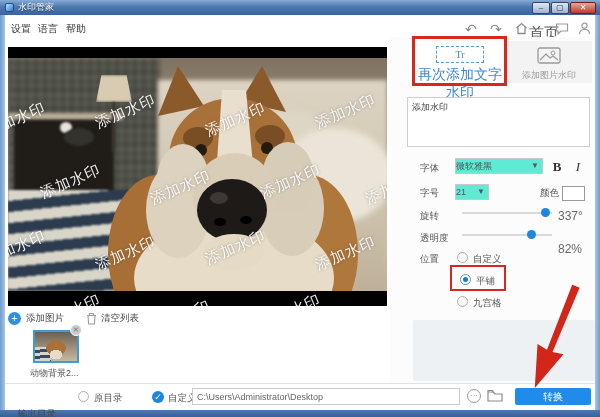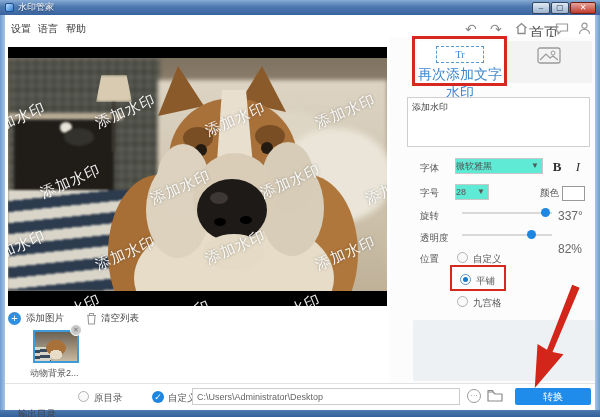--- a/index.html
+++ b/index.html
@@ -261,35 +261,36 @@
 <div class="tab tab1">
   <div class="tab-ico-text">Tr</div>
   <div class="tab-label1">再次添加文字水印</div>
 </div>
 <div class="tab tab2">
   <svg width="24" height="17" viewBox="0 0 24 17" style="margin-top:6px">
     <rect x="1" y="1" width="22" height="15" rx="2" fill="none" stroke="#9a9a9a" stroke-width="1.3"></rect>
     <circle cx="16" cy="6" r="2" fill="none" stroke="#9a9a9a" stroke-width="1"></circle>
     <path d="M3 13 L9 7 L13 11 L16 9 L21 13" fill="none" stroke="#9a9a9a" stroke-width="1.2"></path>
   </svg>
+  <div class="tab-label2">添加图片水印</div>
 </div>
 <div class="redbox redbox-tab"></div>
 
 <textarea class="wm-textarea" style="">添加水印</textarea>
 
 <span class="flabel" style="top:162px">字体</span>
 <div class="select" style="left:455px;top:158px;width:88px">
   <span>微软雅黑</span><span class="arr">▼</span>
 </div>
 <button class="btn-bi" style="left:548px;font-weight:bold">B</button>
 <button class="btn-bi" style="left:569px;font-style:italic">I</button>
 
 <span class="flabel" style="top:187px">字号</span>
 <div class="select" style="left:455px;top:184px;width:34px">
-  <span>28</span><span class="arr">▼</span>
+  <span>21</span><span class="arr">▼</span>
 </div>
 <span class="flabel" style="left:540px;top:187px">颜色</span>
 <div class="swatch"></div>
 
 <span class="flabel" style="top:210px">旋转</span>
 <div class="slider" style="left:462px;top:208px">
   <div class="track"></div>
   <div class="handle" style="left:79px"></div>
 </div>
 <span class="fval" style="left:558px;top:209px">337°</span>

